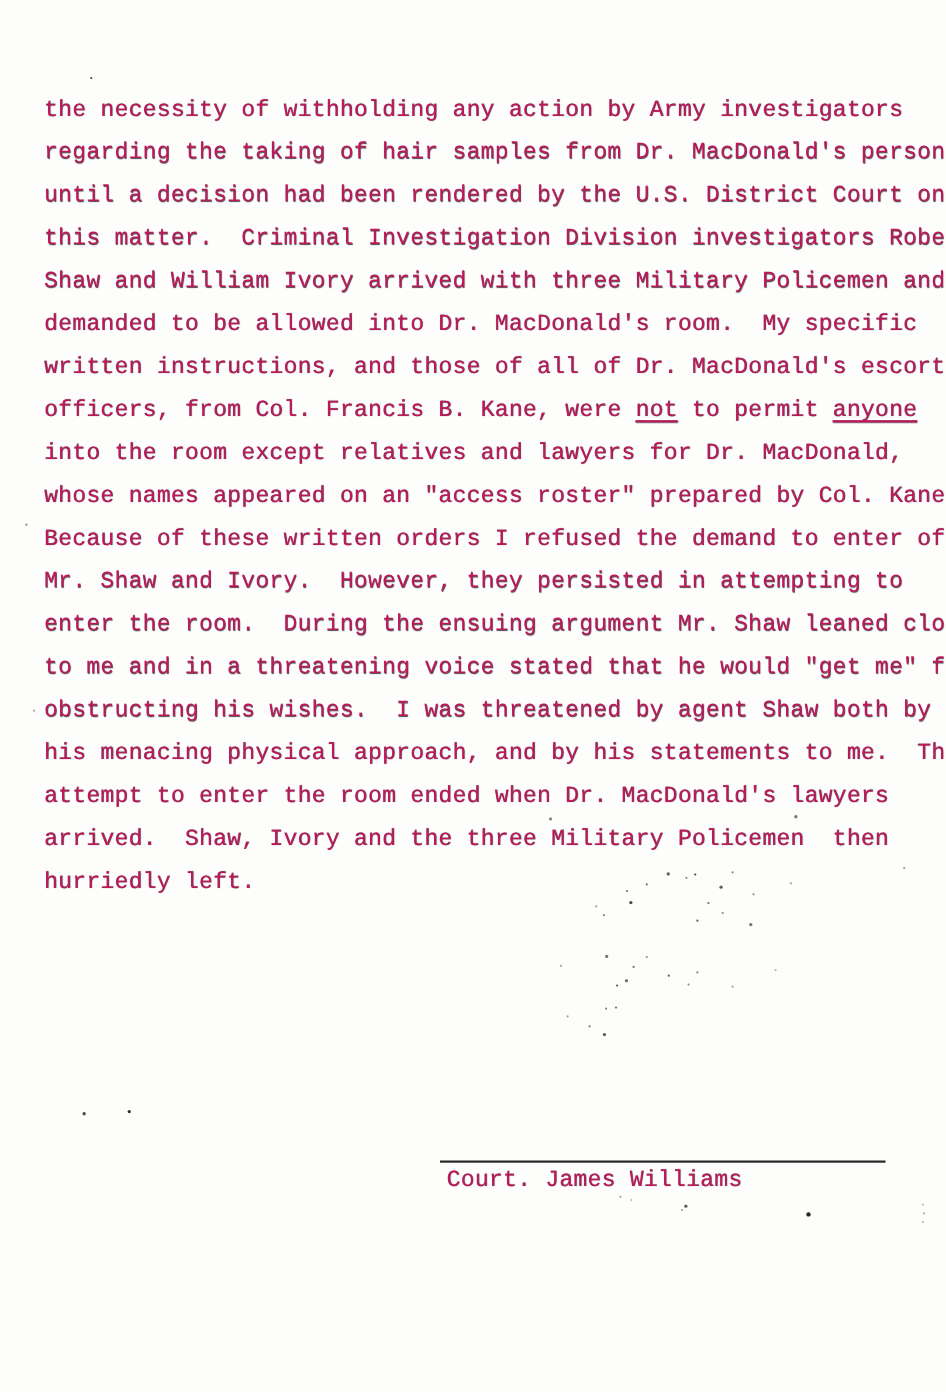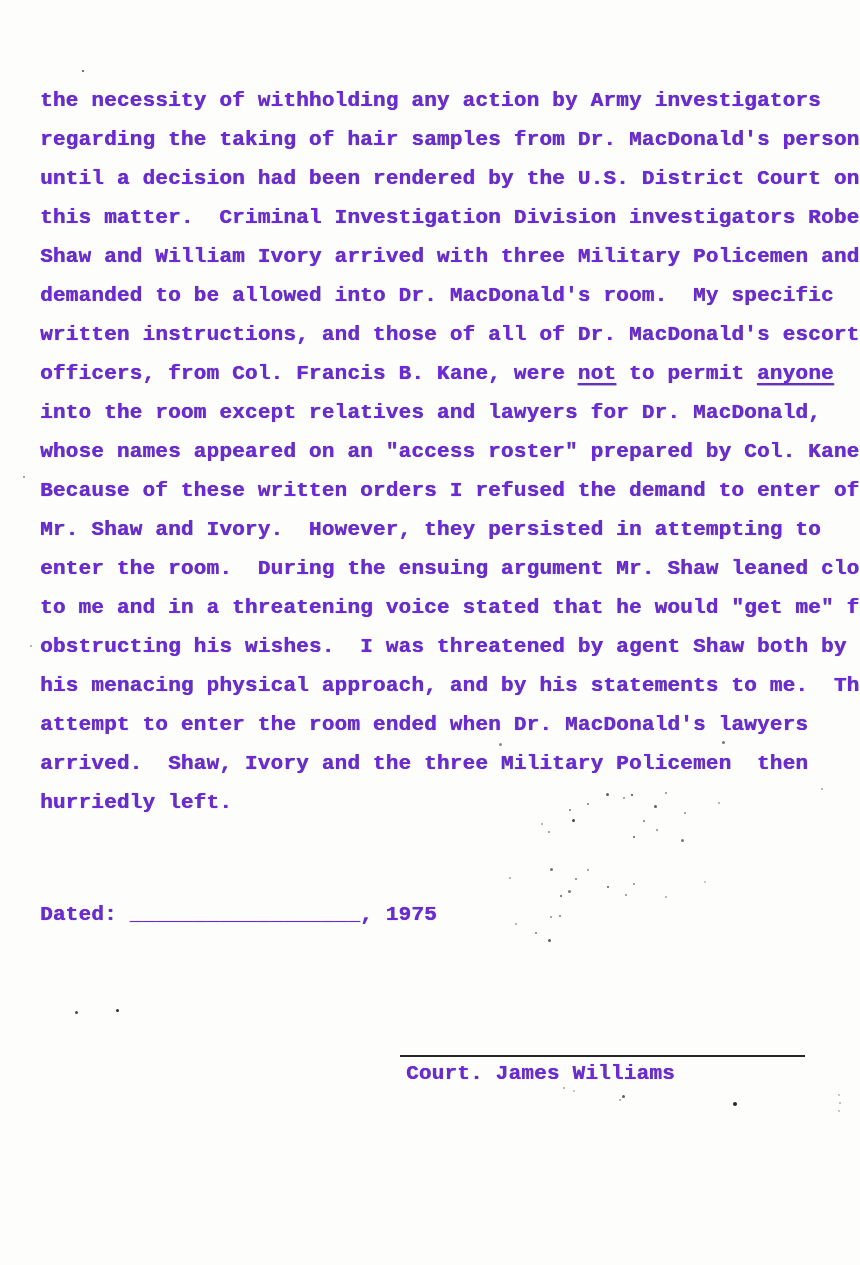--- a/index.html
+++ b/index.html
@@ -61,25 +61,24 @@
   }
   .speck {
     position: absolute;
     background: #1a1a1a;
     border-radius: 50%;
   }
 </style>
 </head>
 <body style="background: rgb(253, 253, 252);">
 
-<div class="page" style="color: #6d28d9; font-weight: bold;">
+<div class="page" style="color: #be185d;">
 
   <div class="paragraph" id="paragraph"><div class="line"><span>the necessity of withholding any action by Army investigators</span></div><div class="line"><span>regarding the taking of hair samples from Dr. MacDonald's person</span></div><div class="line"><span>until a decision had been rendered by the U.S. District Court on</span></div><div class="line"><span>this matter.  Criminal Investigation Division investigators Robert</span></div><div class="line"><span>Shaw and William Ivory arrived with three Military Policemen and</span></div><div class="line"><span>demanded to be allowed into Dr. MacDonald's room.  My specific</span></div><div class="line"><span>written instructions, and those of all of Dr. MacDonald's escort</span></div><div class="line"><span>officers, from Col. Francis B. Kane, were </span><span class="u">not</span><span> to permit </span><span class="u">anyone</span></div><div class="line"><span>into the room except relatives and lawyers for Dr. MacDonald,</span></div><div class="line"><span>whose names appeared on an "access roster" prepared by Col. Kane.</span></div><div class="line"><span>Because of these written orders I refused the demand to enter of</span></div><div class="line"><span>Mr. Shaw and Ivory.  However, they persisted in attempting to</span></div><div class="line"><span>enter the room.  During the ensuing argument Mr. Shaw leaned close</span></div><div class="line"><span>to me and in a threatening voice stated that he would "get me" for</span></div><div class="line"><span>obstructing his wishes.  I was threatened by agent Shaw both by</span></div><div class="line"><span>his menacing physical approach, and by his statements to me.  The</span></div><div class="line"><span>attempt to enter the room ended when Dr. MacDonald's lawyers</span></div><div class="line"><span>arrived.  Shaw, Ivory and the three Military Policemen  then</span></div><div class="line"><span>hurriedly left.</span></div></div>
 
-  <div class="dated"><span>Dated: </span><span>__________________</span><span>, 1975</span></div>
 
   <div class="signature">
     <div class="sig-name">Court. James Williams</div>
   </div>
 
   <div id="specks">
       <div class="speck" style="left: 82px; top: 70px; width: 2px; height: 2px; opacity: 0.8;"></div>
       <div class="speck" style="left: 499px; top: 743px; width: 3px; height: 3px; opacity: 0.5;"></div>
       <div class="speck" style="left: 722px; top: 741px; width: 3px; height: 3px; opacity: 0.6;"></div>
       <div class="speck" style="left: 606px; top: 793px; width: 3px; height: 3px; opacity: 0.7;"></div>

